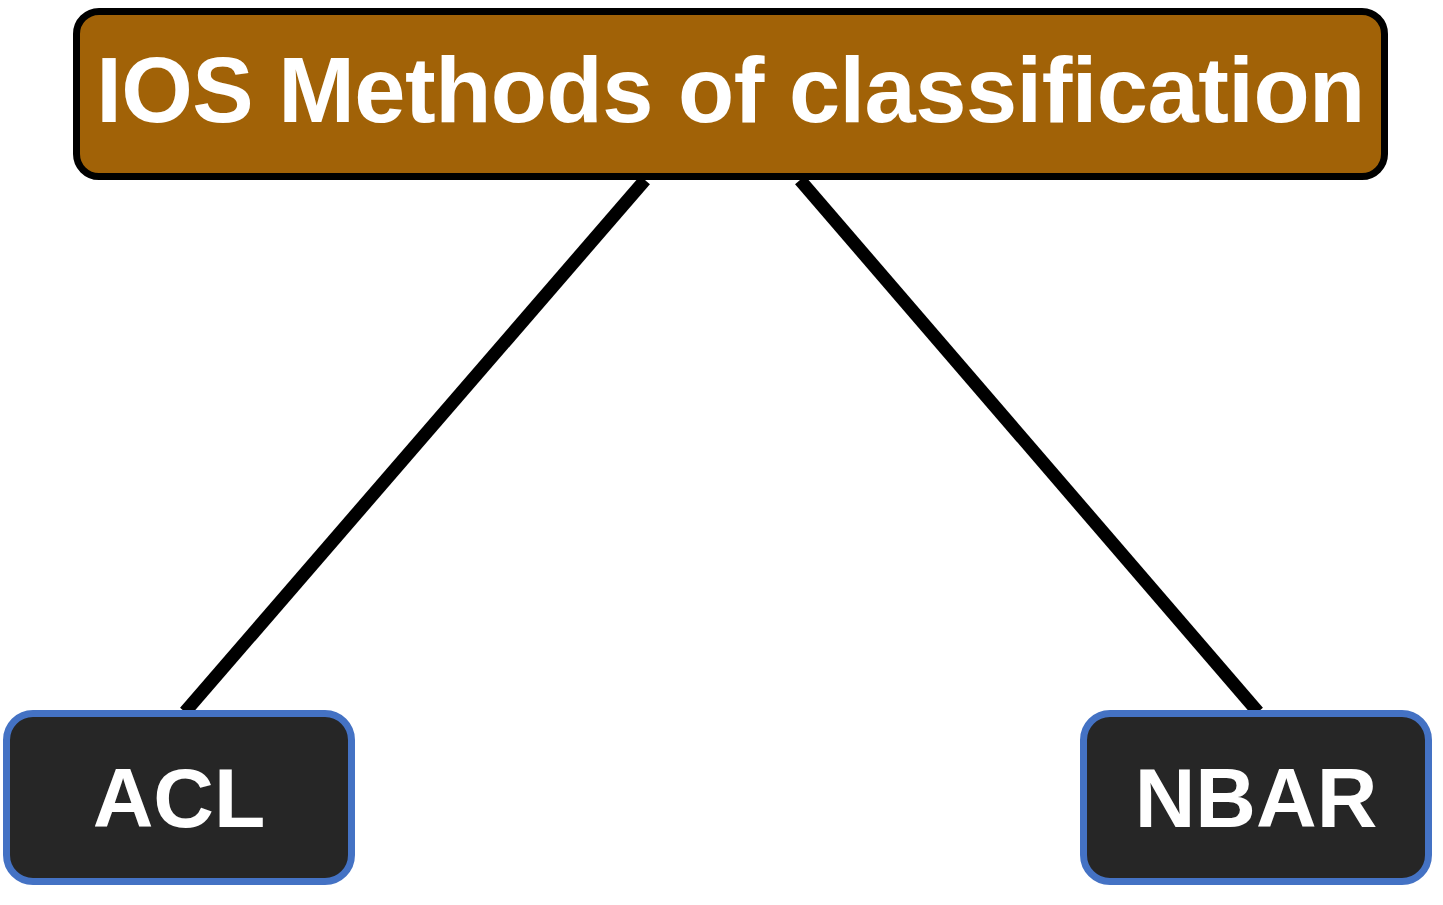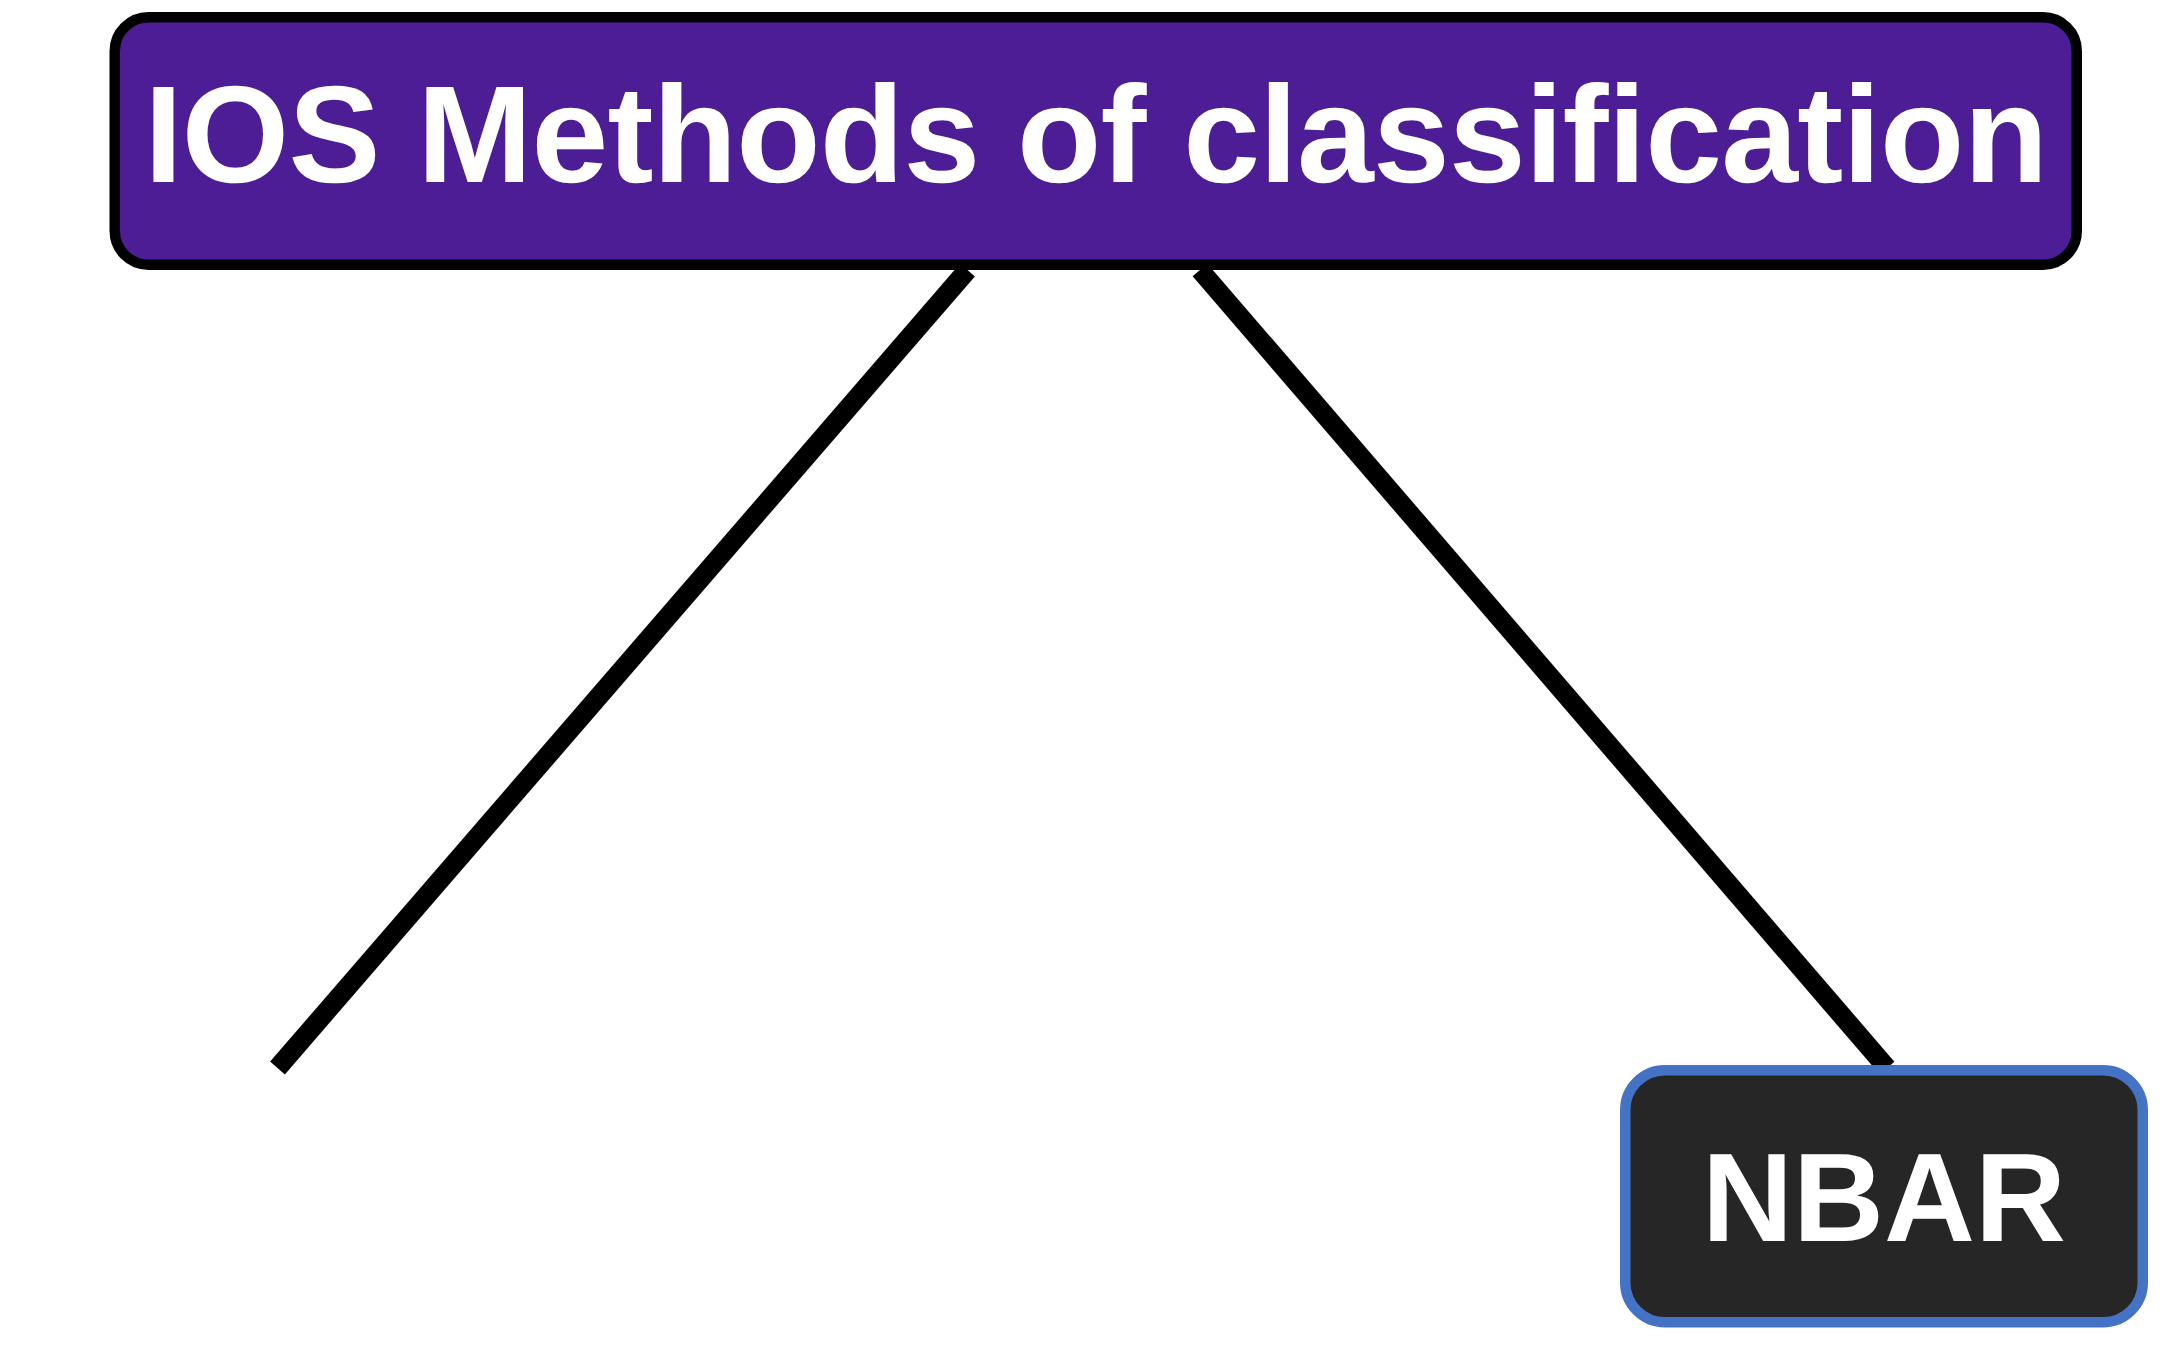--- a/index.html
+++ b/index.html
@@ -78,22 +78,25 @@
 </head>
 <body>
 
 <div id="canvas" style="background: rgb(255, 255, 255);">
 
   <svg id="connector-layer" viewBox="0 0 1443 905">
     <line x1="645" y1="180" x2="185" y2="712" stroke="#000000" stroke-width="13" stroke-linecap="butt"></line>
     <line x1="800" y1="180" x2="1258" y2="712" stroke="#000000" stroke-width="13" stroke-linecap="butt"></line>
   </svg>
 
-  <div class="node node-root" style="background: #4c1d95; border-color: rgb(0, 0, 0);">
+  <div class="node node-root" style="background: #a16207; border-color: rgb(0, 0, 0);">
     <span class="node-label" style="color: rgb(255, 255, 255);">IOS Methods of classification</span>
   </div>
 
+  <div class="node node-leaf node-acl" style="background: rgb(38, 38, 38); border-color: rgb(68, 114, 196);">
+    <span class="node-label" style="color: rgb(255, 255, 255);">ACL</span>
+  </div>
 
   <div class="node node-leaf node-nbar" style="background: rgb(38, 38, 38); border-color: rgb(68, 114, 196);">
     <span class="node-label" style="color: rgb(255, 255, 255);">NBAR</span>
   </div>
 
 </div>
 
 </body></html>

